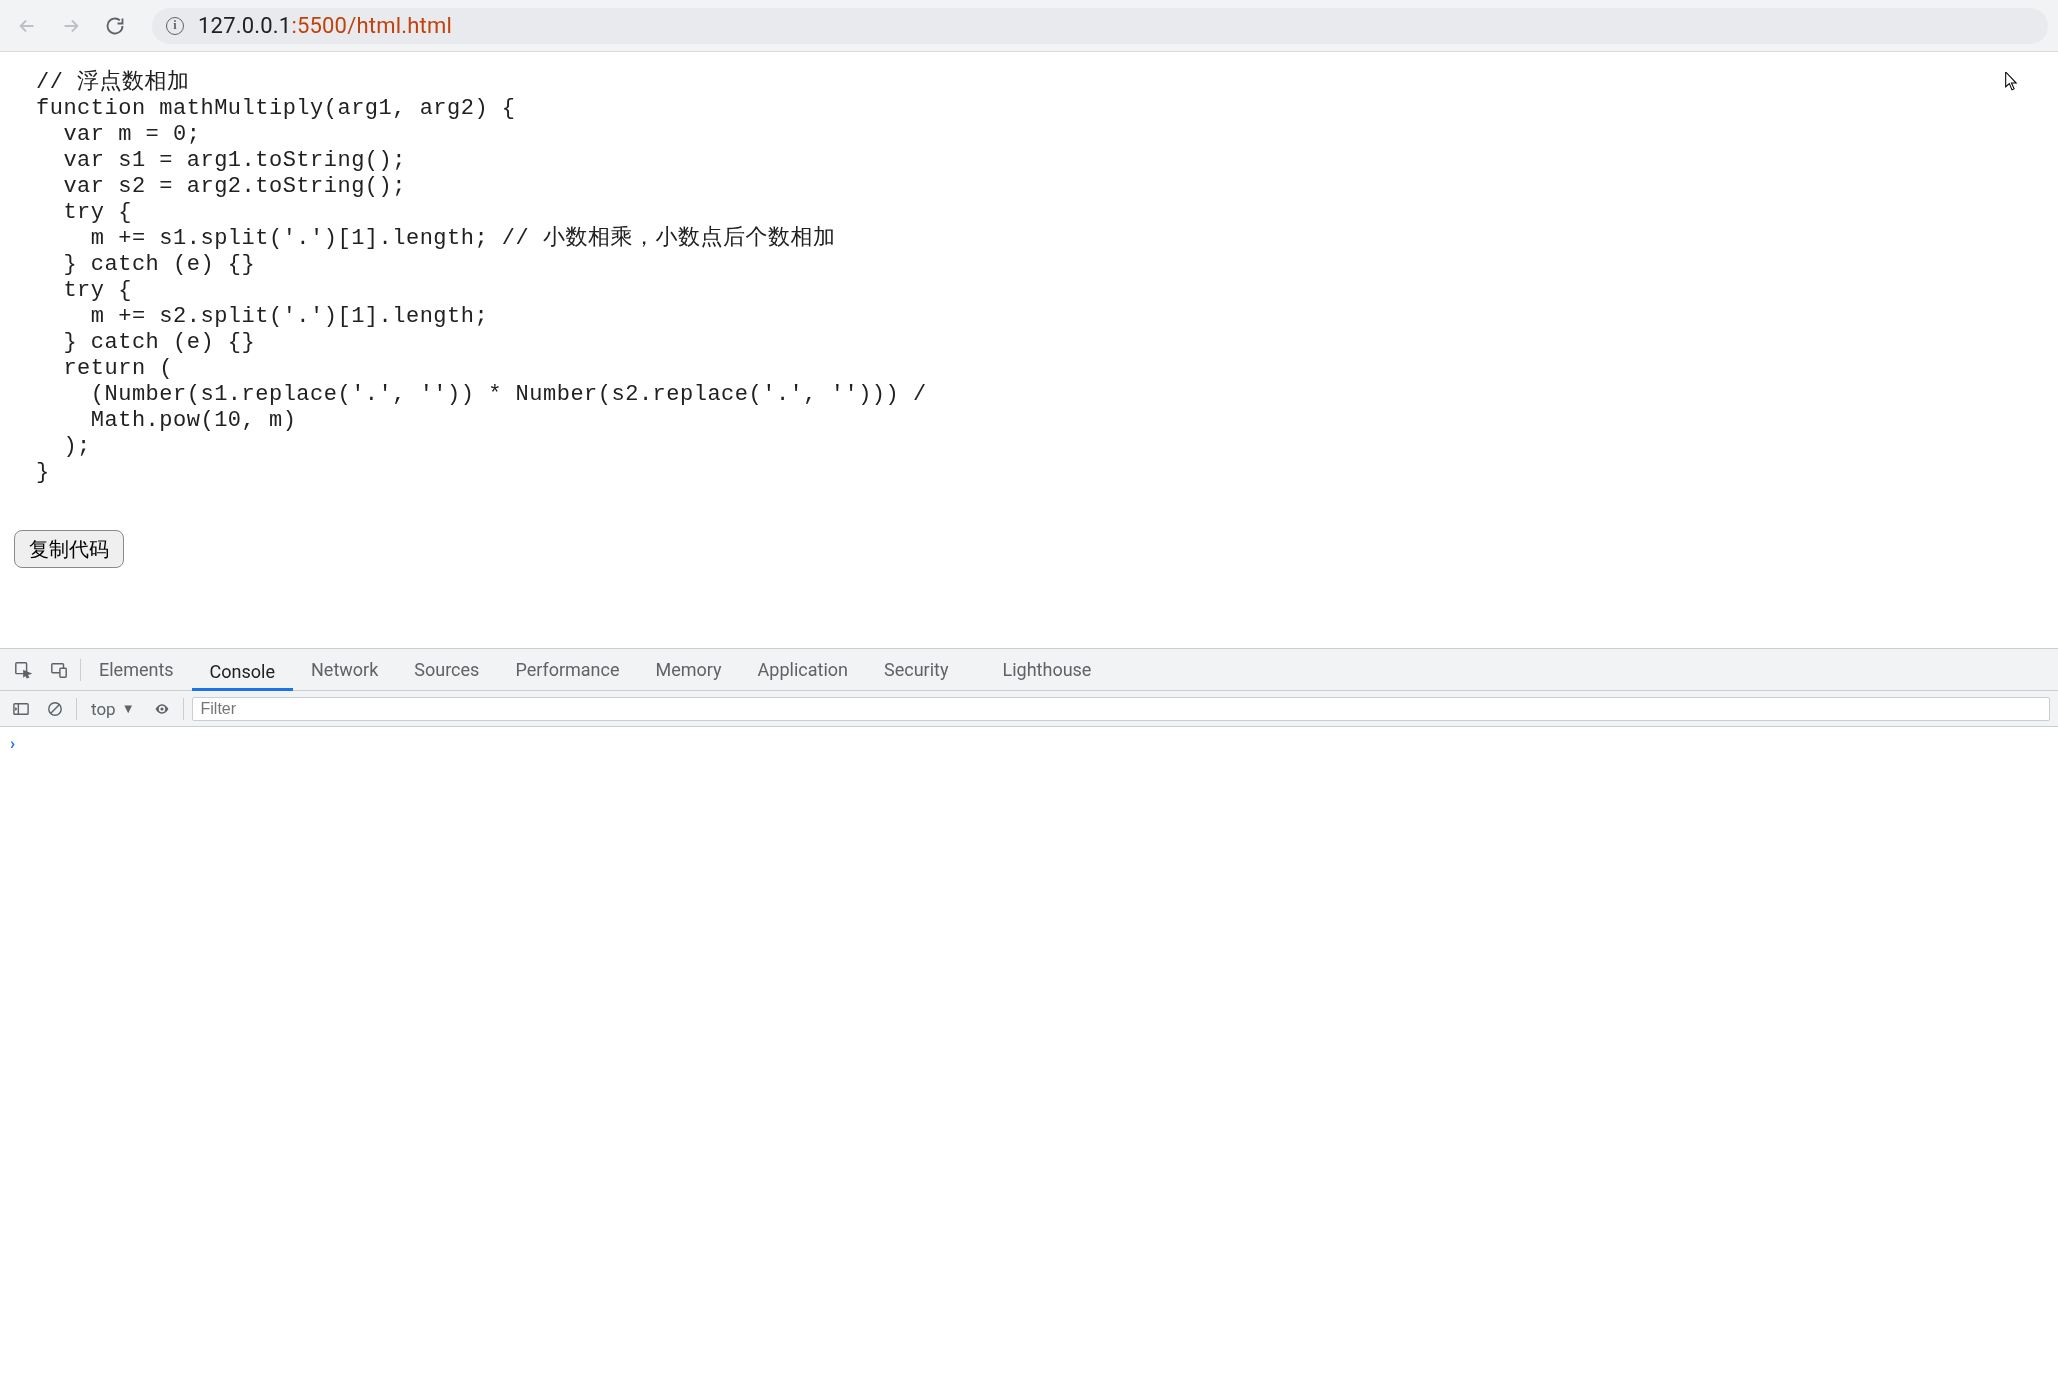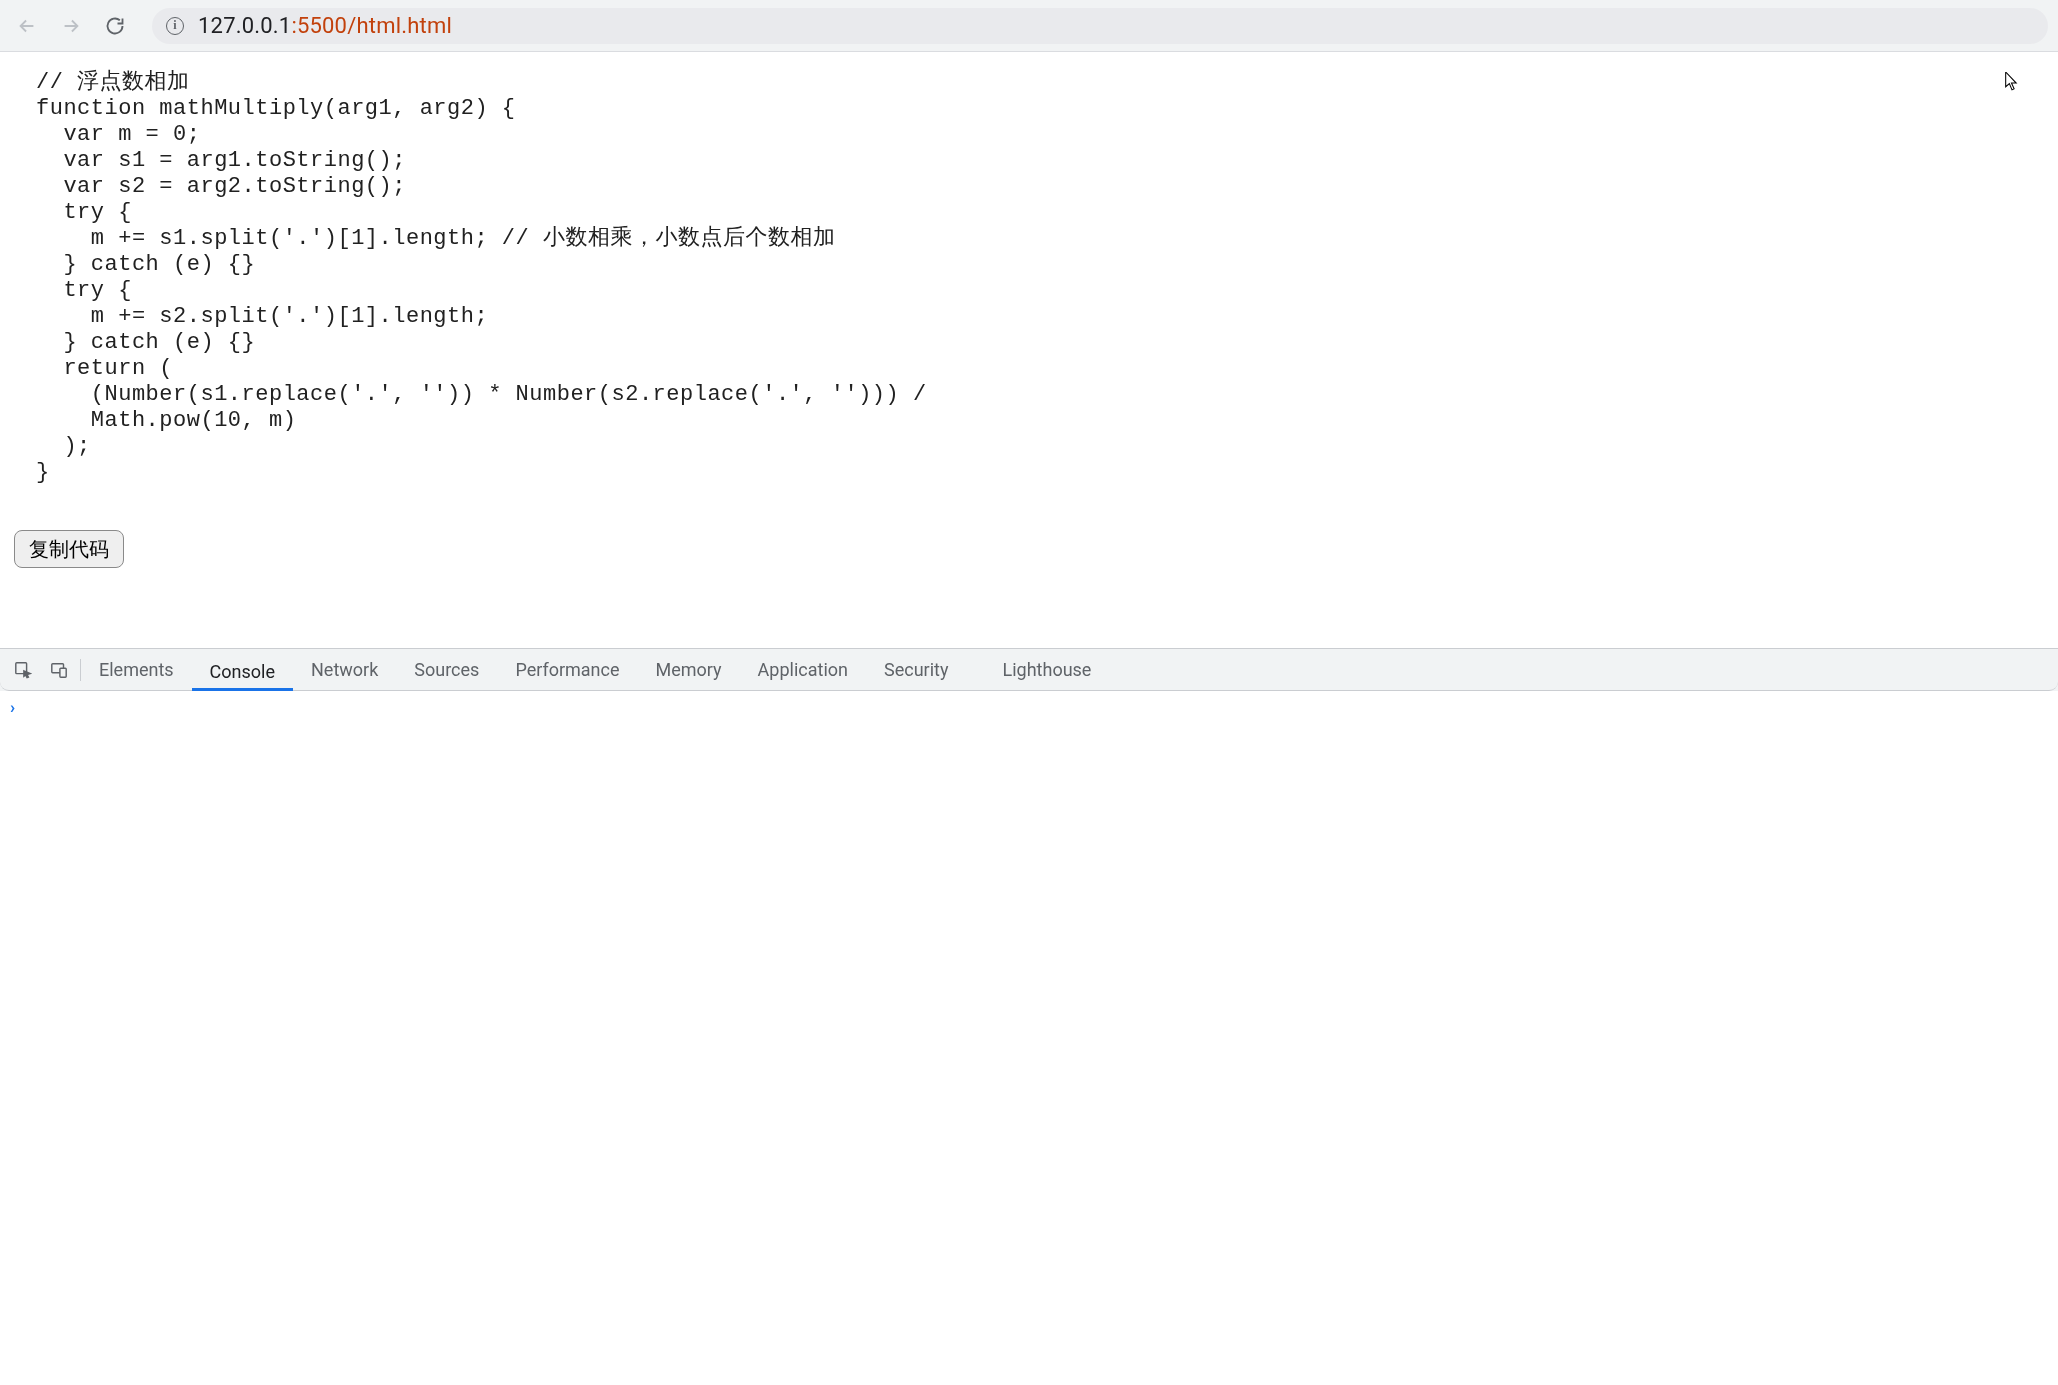--- a/index.html
+++ b/index.html
@@ -101,21 +101,20 @@
     .devtools-tabs {
       height: 42px;
       display: flex;
       align-items: center;
       padding: 0 8px;
       gap: 0;
       border-bottom: 1px solid #cacdd1;
       background: #f1f3f4;
       font-size: 18px;
       color: #5f6368;
-      border-radius: 9px;
     }
     .dt-icon-btn {
       width: 30px;
       height: 30px;
       display: flex;
       align-items: center;
       justify-content: center;
       margin-right: 6px;
     }
     .dt-icon-btn svg { width: 18px; height: 18px; }
@@ -265,17 +264,44 @@
     <div class="dt-tab active">Console</div>
     <div class="dt-tab">Network</div>
     <div class="dt-tab">Sources</div>
     <div class="dt-tab">Performance</div>
     <div class="dt-tab">Memory</div>
     <div class="dt-tab">Application</div>
     <div class="dt-tab">Security</div>
     <div class="dt-tab" style="margin-left:18px">Lighthouse</div>
   </div>
 
+  <div class="console-toolbar">
+    <div class="ct-icon">
+      <svg viewBox="0 0 18 18" fill="none" stroke="#5f6368" stroke-width="1.6">
+          <rect x="1" y="3" width="16" height="12" rx="1"></rect>
+          <path d="M6 3 v12"></path>
+          <path d="M4 9 L2.5 7.5 M4 9 L2.5 10.5"></path>
+        </svg>
+    </div>
+    <div class="ct-icon">
+      <svg viewBox="0 0 18 18" fill="none" stroke="#5f6368" stroke-width="1.6">
+          <circle cx="9" cy="9" r="7"></circle>
+          <path d="M4 14 L14 4"></path>
+        </svg>
+    </div>
+    <div class="ct-divider"></div>
+    <div class="context-select">
+      <span>top</span>
+      <span class="caret">▼</span>
+    </div>
+    <div class="ct-icon">
+      <svg viewBox="0 0 20 20" fill="#5f6368">
+          <path d="M10 4 C5 4 2 10 2 10 s3 6 8 6 8-6 8-6 S15 4 10 4z M10 14 a4 4 0 1 1 0-8 a4 4 0 0 1 0 8z M10 8 a2 2 0 1 0 0 4 a2 2 0 0 0 0-4z"></path>
+        </svg>
+    </div>
+    <div class="ct-divider"></div>
+    <input class="filter-input" placeholder="Filter" style="">
+  </div>
 
   <div class="console-body">
     <span class="prompt-chevron">›</span>
   </div>
 </div>
 
 </body></html>

